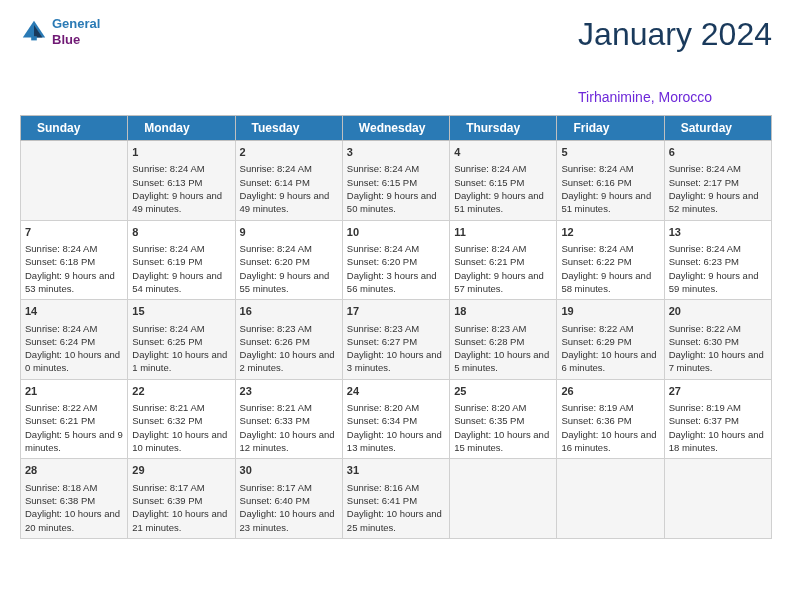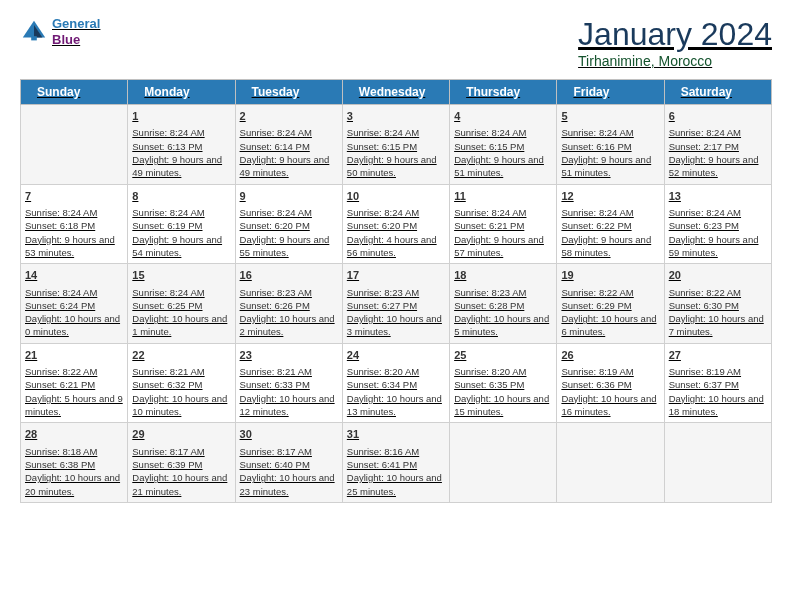--- a/index.html
+++ b/index.html
@@ -8,21 +8,20 @@
       background: #fff;
       width: 792px;
       height: 612px;
       overflow: hidden;
     }
     .page {
       width: 792px;
       height: 612px;
       padding: 16px 20px;
       background: #fff;
-      text-decoration: underline;
     }
     .header-row {
       display: flex;
       justify-content: space-between;
       align-items: flex-start;
       margin-bottom: 10px;
     }
     .logo {
       display: flex;
       align-items: center;
@@ -43,21 +42,22 @@
     }
     .title-block {
     }
     .main-title {
       font-size: 32px;
       font-weight: normal;
       color: #1a3a5c;
     }
     .subtitle {
       font-size: 14px;
-      color: #14532d;
+      color: #6d28d9;
+      margin-top: 36px;
     }
     table {
       width: 100%;
       border-collapse: collapse;
       table-layout: fixed;
     }
     thead tr th {
       background-color: #2a7ab5;
       color: #fff;
       font-size: 12px;
@@ -181,21 +181,21 @@
           <td>
             <span class="day-number">9</span>
             <div>Sunrise: 8:24 AM</div>
             <div>Sunset: 6:20 PM</div>
             <div>Daylight: 9 hours and 55 minutes.</div>
           </td>
           <td>
             <span class="day-number">10</span>
             <div>Sunrise: 8:24 AM</div>
             <div>Sunset: 6:20 PM</div>
-            <div>Daylight: 4 hours and 56 minutes.</div>
+            <div>Daylight: 3 hours and 56 minutes.</div>
           </td>
           <td>
             <span class="day-number">11</span>
             <div>Sunrise: 8:24 AM</div>
             <div>Sunset: 6:21 PM</div>
             <div>Daylight: 9 hours and 57 minutes.</div>
           </td>
           <td>
             <span class="day-number">12</span>
             <div>Sunrise: 8:24 AM</div>

